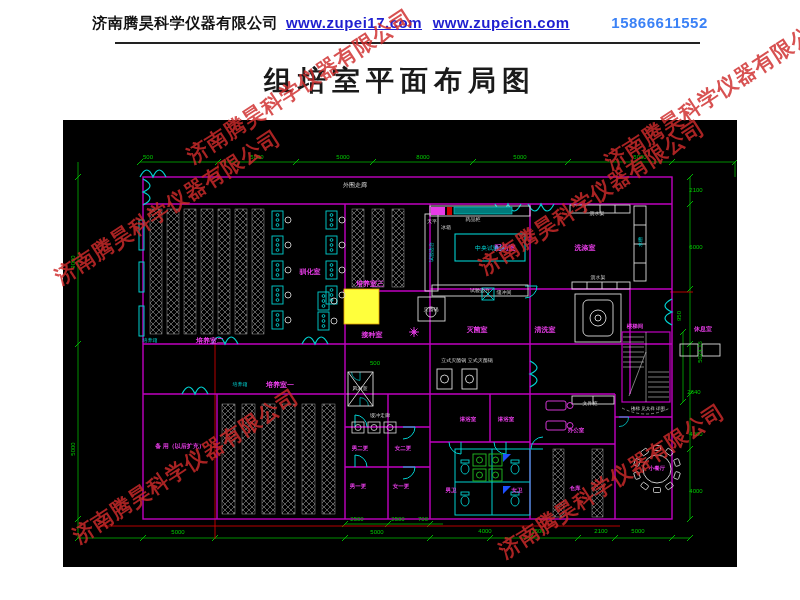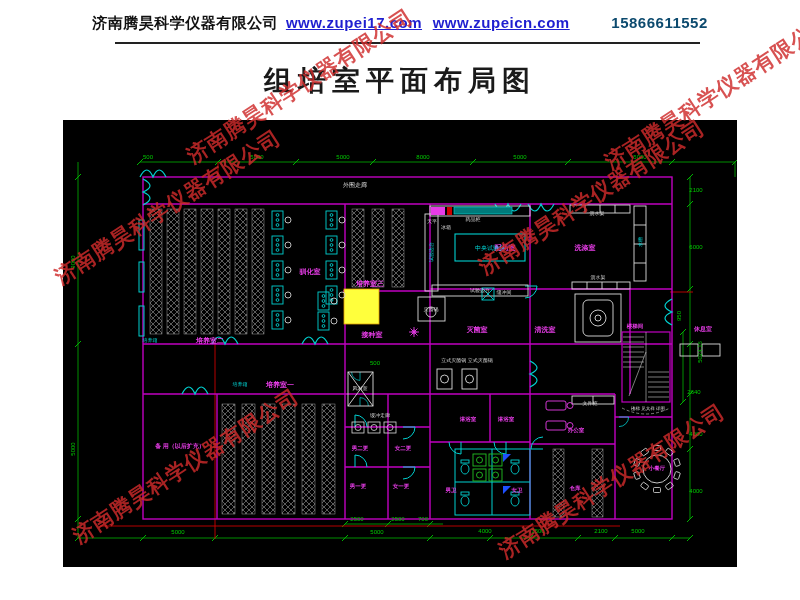--- a/index.html
+++ b/index.html
@@ -2,21 +2,21 @@
 <html><head>
 <meta charset="utf-8">
 <style>
   html,body{margin:0;padding:0;}
   body{width:800px;height:600px;position:relative;background:#ffffff;overflow:hidden;
        font-family:"Liberation Sans","DejaVu Sans",sans-serif;}
   
   .hdr{position:absolute;left:0;top:14px;width:800px;text-align:center;font-size:15px;
        color:#111;font-weight:bold;letter-spacing:.5px;white-space:nowrap;}
   .hdr a{color:#1f1fd0;text-decoration:underline;font-weight:bold;margin:16px 3px;}
-  .hdr .phone{margin-left:34px;color:#0c4a6e;}
+  .hdr .phone{margin-left:34px;color:#3b82f6;}
   .hdr-line{position:absolute;left:115px;top:42px;width:585px;height:0;
             border-top:2px solid #222;}
   .title{position:absolute;left:0;top:62px;width:800px;text-align:center;font-size:28px;
          font-weight:bold;color:#1a1a1a;letter-spacing:6px;}
   
   .wm{position:absolute;white-space:nowrap;font-size:21px;font-weight:bold;
       color:#cf2b2b;opacity:.82;letter-spacing:1px;
       transform:translate(-50%,-50%) rotate(-33deg);pointer-events:none;z-index:5;}
   
   #plan{position:absolute;left:63px;top:120px;width:674px;height:447px;background:#000;}

